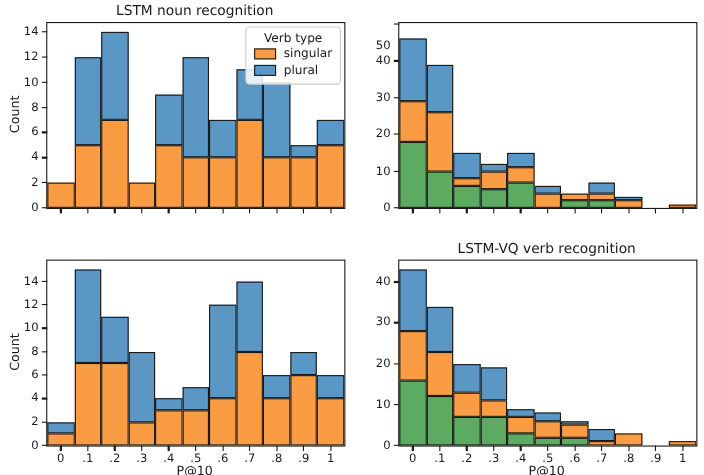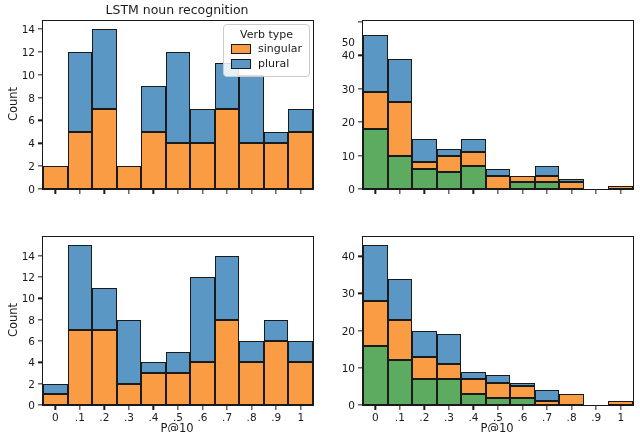--- a/index.html
+++ b/index.html
@@ -264,20 +264,21 @@
       <div class="xtick-label" style="left: 68.1818%;">.7</div>
       <div class="xtick-mark" style="left: 77.2727%;"></div>
       <div class="xtick-label" style="left: 77.2727%;">.8</div>
       <div class="xtick-mark" style="left: 86.3636%;"></div>
       <div class="xtick-label" style="left: 86.3636%;">.9</div>
       <div class="xtick-mark" style="left: 95.4545%;"></div>
       <div class="xtick-label" style="left: 95.4545%;">1</div>
     </div>
   <div class="xlabel" style="left:42px;top:421px;">P@10</div>
 
+  <div class="chart-title" style="left:362px;top:218px;">LSTM-VQ verb recognition</div>
   <div class="plot" id="plot3" style="left:362px;top:236px;">
       <div class="bar" style="left: 0%; width: 9.09091%;">
         <div class="seg" style="height: 35.3982%; background: rgb(92, 171, 97);"></div>
         <div class="seg" style="height: 26.5487%; background: rgb(249, 156, 68);"></div>
         <div class="seg" style="height: 33.1858%; background: rgb(90, 151, 197);"></div>
       </div>
       <div class="bar" style="left: 9.09091%; width: 9.09091%;">
         <div class="seg" style="height: 26.5487%; background: rgb(92, 171, 97);"></div>
         <div class="seg" style="height: 24.3363%; background: rgb(249, 156, 68);"></div>
         <div class="seg" style="height: 24.3363%; background: rgb(90, 151, 197);"></div>

